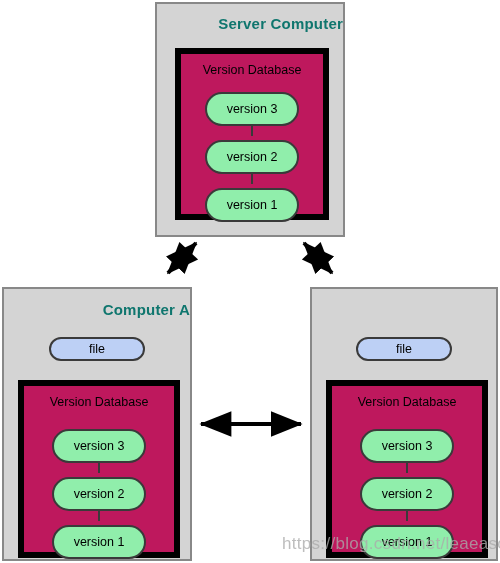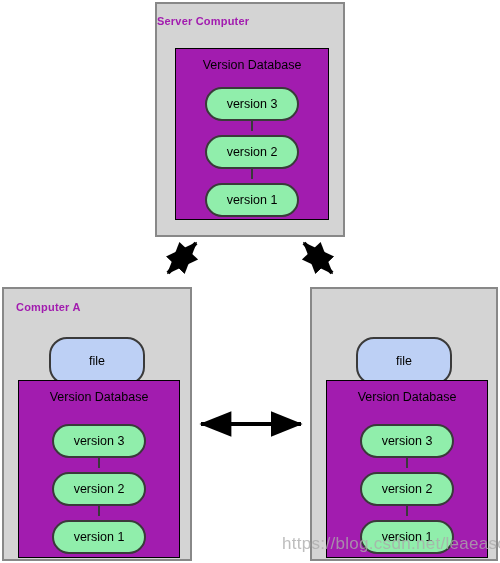--- a/index.html
+++ b/index.html
@@ -20,40 +20,40 @@
   }
 
   
   .machine {
     position: absolute;
     background: #d4d4d4;
     border: 2px solid #888888;
     box-sizing: border-box;
   }
   .machine-title {
-    text-align: left;
-    font-size: 11px;
+    text-align: right;
+    font-size: 15px;
     font-weight: bold;
-    color: #a21caf;
+    color: #0f766e;
     letter-spacing: 0.2px;
   }
 
   #server-box   { left: 155px; top: 2px;   width: 190px; height: 235px; }
   #computer-a   { left: 2px;   top: 287px; width: 190px; height: 274px; }
   #computer-b   { left: 310px; top: 287px; width: 188px; height: 274px; }
 
   #server-box .machine-title   { margin-top: 11px; }
   #computer-a .machine-title,
   #computer-b .machine-title   { margin-top: 12px; padding-left: 12px; }
 
   
   .vdb {
     position: absolute;
-    background: #a21caf;
-    border: 1px solid #000000;
+    background: #be185d;
+    border: 6px solid #000000;
     box-sizing: border-box;
   }
   .vdb-title {
     text-align: center;
     font-size: 12.5px;
     color: #000000;
     margin-top: 9px;
   }
 
   #server-vdb { left: 18px; top: 44px; width: 154px; height: 172px; }
@@ -74,21 +74,21 @@
     align-items: center;
     justify-content: center;
     font-size: 12.5px;
     color: #000000;
     box-sizing: border-box;
     margin-top: 6px;
   }
   .pill.file-pill {
     background: #bdd0f5;
     width: 96px;
-    height: 48px;
+    height: 24px;
     border-radius: 18px;
   }
 
   
   .pill-connector {
     position: absolute;
     left: 50%;
     transform: translateX(-50%);
     width: 2px;
     background: #3a3a3a;

